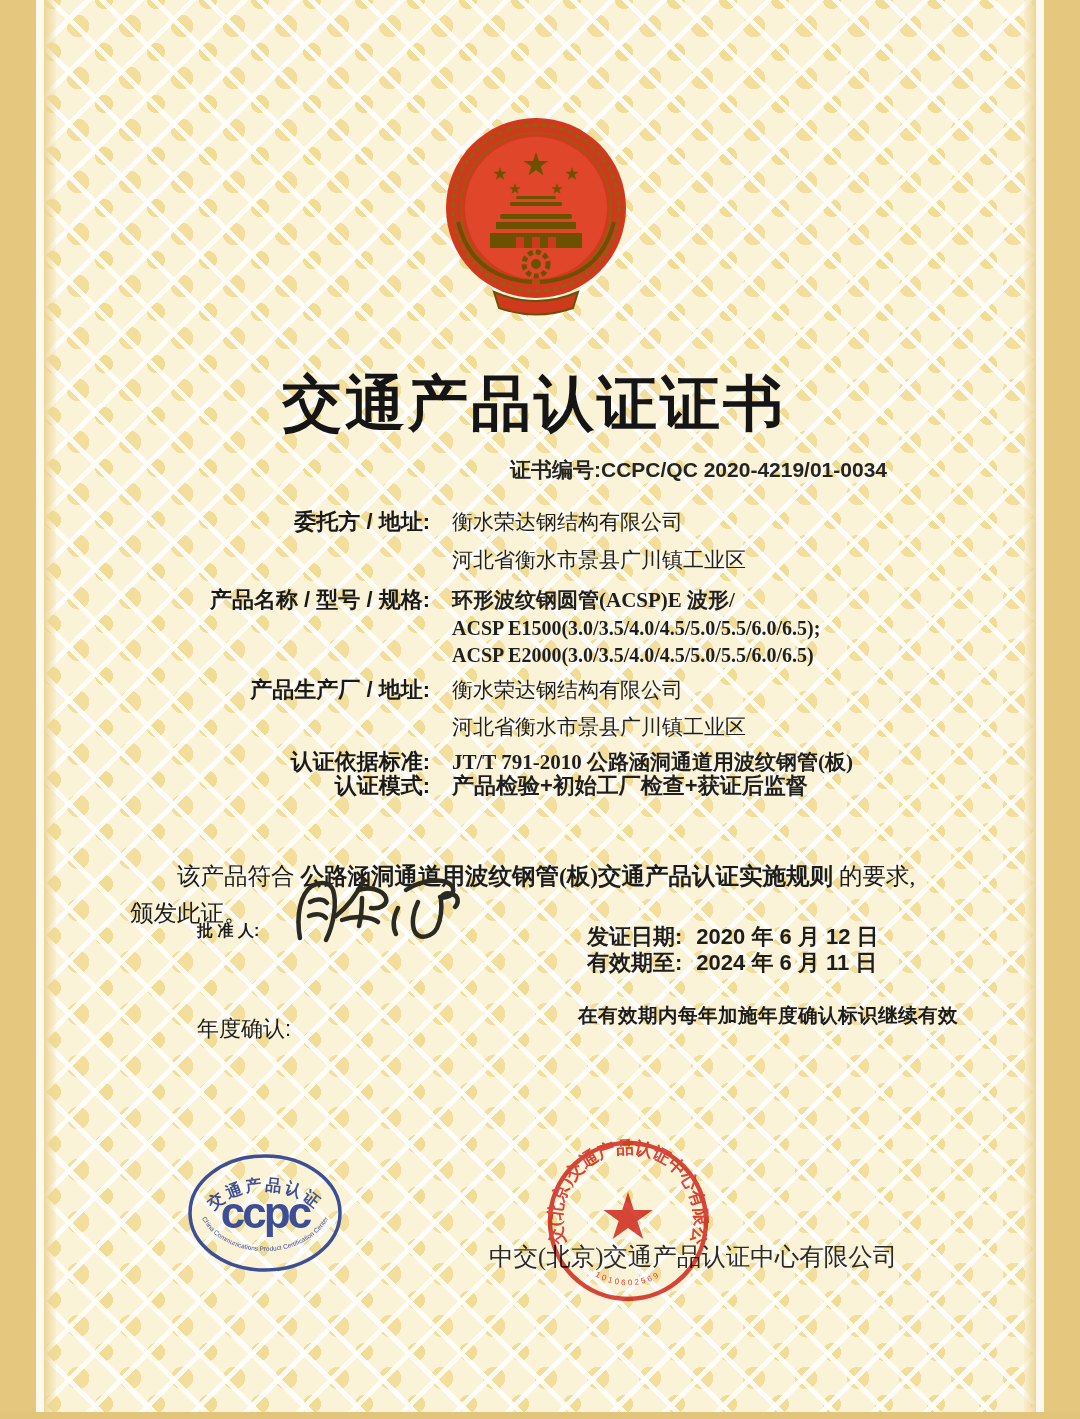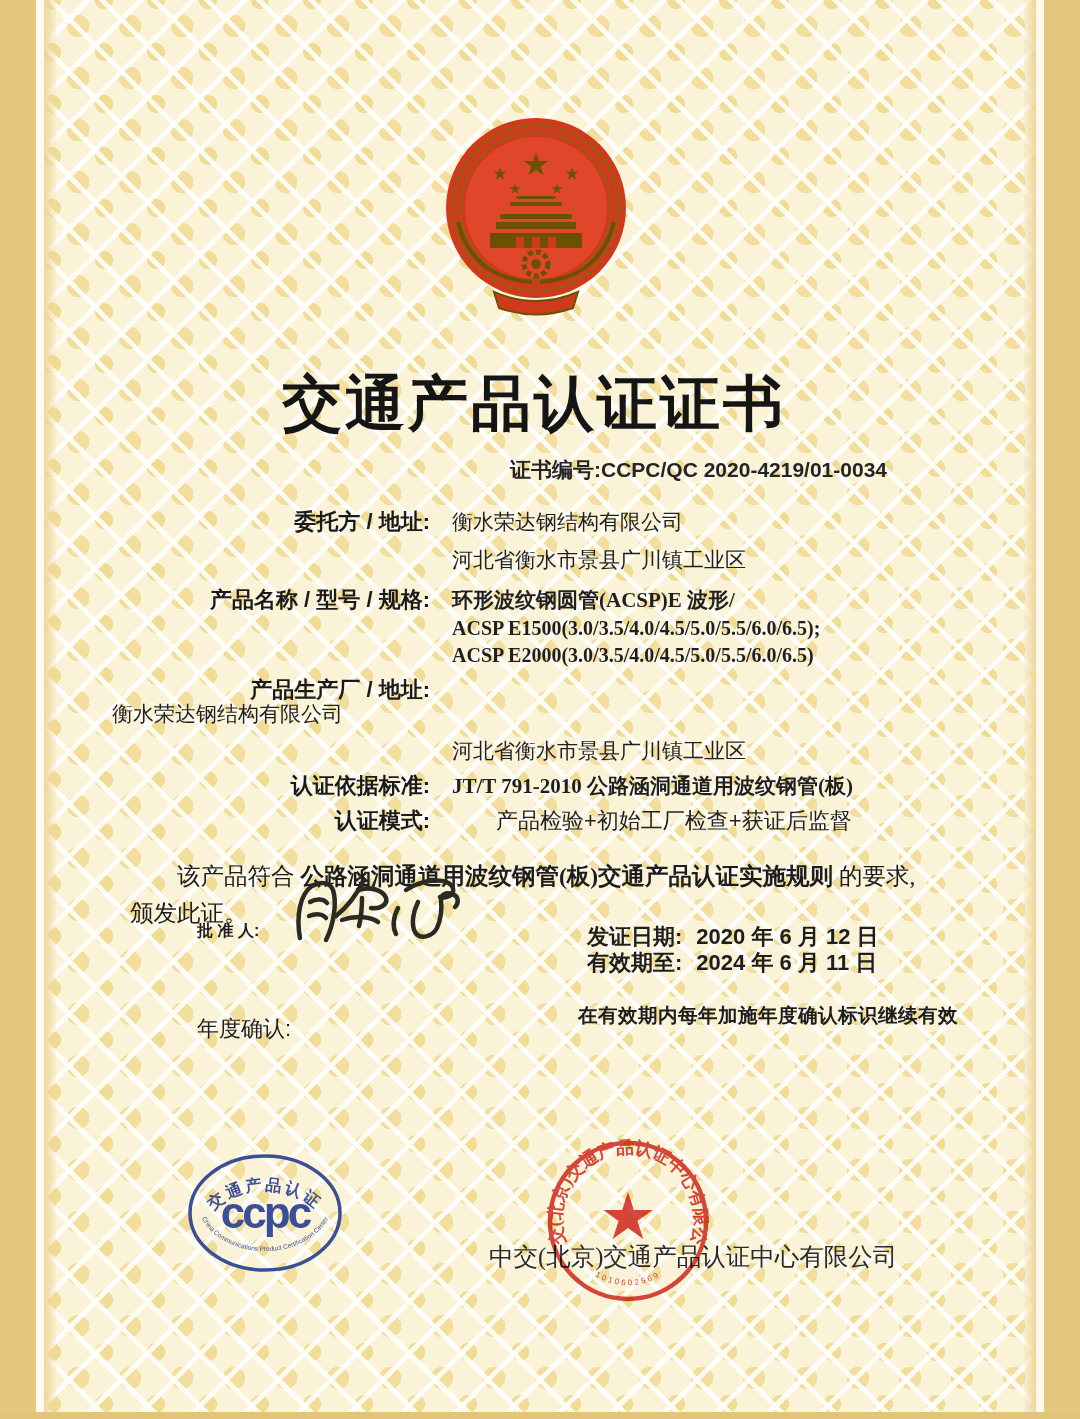--- a/index.html
+++ b/index.html
@@ -22,29 +22,29 @@
   .abs{position:absolute;}
   .emblem{left:436px;top:116px;width:200px;height:212px;}
   .title{left:0;width:1068px;top:364px;text-align:center;font-size:60px;font-weight:bold;letter-spacing:3px;color:#151515;}
   .certno{left:510px;top:456px;font-size:21px;font-weight:bold;color:#242424;white-space:pre;}
   .fields{left:90px;top:510px;width:900px;}
   .row{display:flex;line-height:24px;}
   .row:nth-child(2){margin-top:14px;}
   .row:nth-child(3){margin-top:16px;align-items:center;}
   .row:nth-child(4){margin-top:4px;}
   .row:nth-child(5){margin-top:3px;}
-  .row:nth-child(6){margin-top:11px;flex-direction:column;}
+  .row:nth-child(6){margin-top:11px;}
   .row:nth-child(7){margin-top:13px;}
   .row:nth-child(8){margin-top:11px;}
-  .row:nth-child(9){margin-top:11px;gap:44px;}
+  .row:nth-child(9){}
   .lab{width:340px;flex:none;text-align:right;font-weight:bold;font-size:22px;color:#1a1a1a;white-space:pre;}
   .val{margin-left:22px;font-family:"Liberation Serif",serif;font-size:21px;color:#1f1f1f;white-space:pre;}
   .val.bserif{font-weight:bold;font-size:20px;}
   .val.bserif2{font-weight:bold;font-size:21px;}
-  .val.bsans{font-family:"Liberation Sans",sans-serif;font-weight:normal;font-size:22px;}
+  .val.bsans{font-family:"Liberation Sans",sans-serif;font-weight:bold;font-size:22px;}
   .statement{left:130px;top:834px;width:805px;font-family:"Liberation Serif",serif;font-size:23.5px;line-height:37px;text-indent:2em;color:#1c1c1c;}
   .statement .rule{font-weight:bold;}
   .approver{left:197px;top:921px;font-size:16px;font-weight:bold;white-space:pre;}
   .annual{left:197px;top:1014px;font-size:22px;font-weight:normal;white-space:pre;}
   .sig{left:286px;top:868px;width:195px;height:88px;}
   .dates{left:587px;top:924px;display:grid;}
   .drow{display:flex;font-size:22px;font-weight:bold;line-height:26px;}
   .dlab{white-space:pre;}
   .dval{margin-left:14px;white-space:pre;}
   .note{left:578px;top:1002px;font-size:19.5px;font-weight:bold;letter-spacing:.5px;color:#1c1c1c;}

